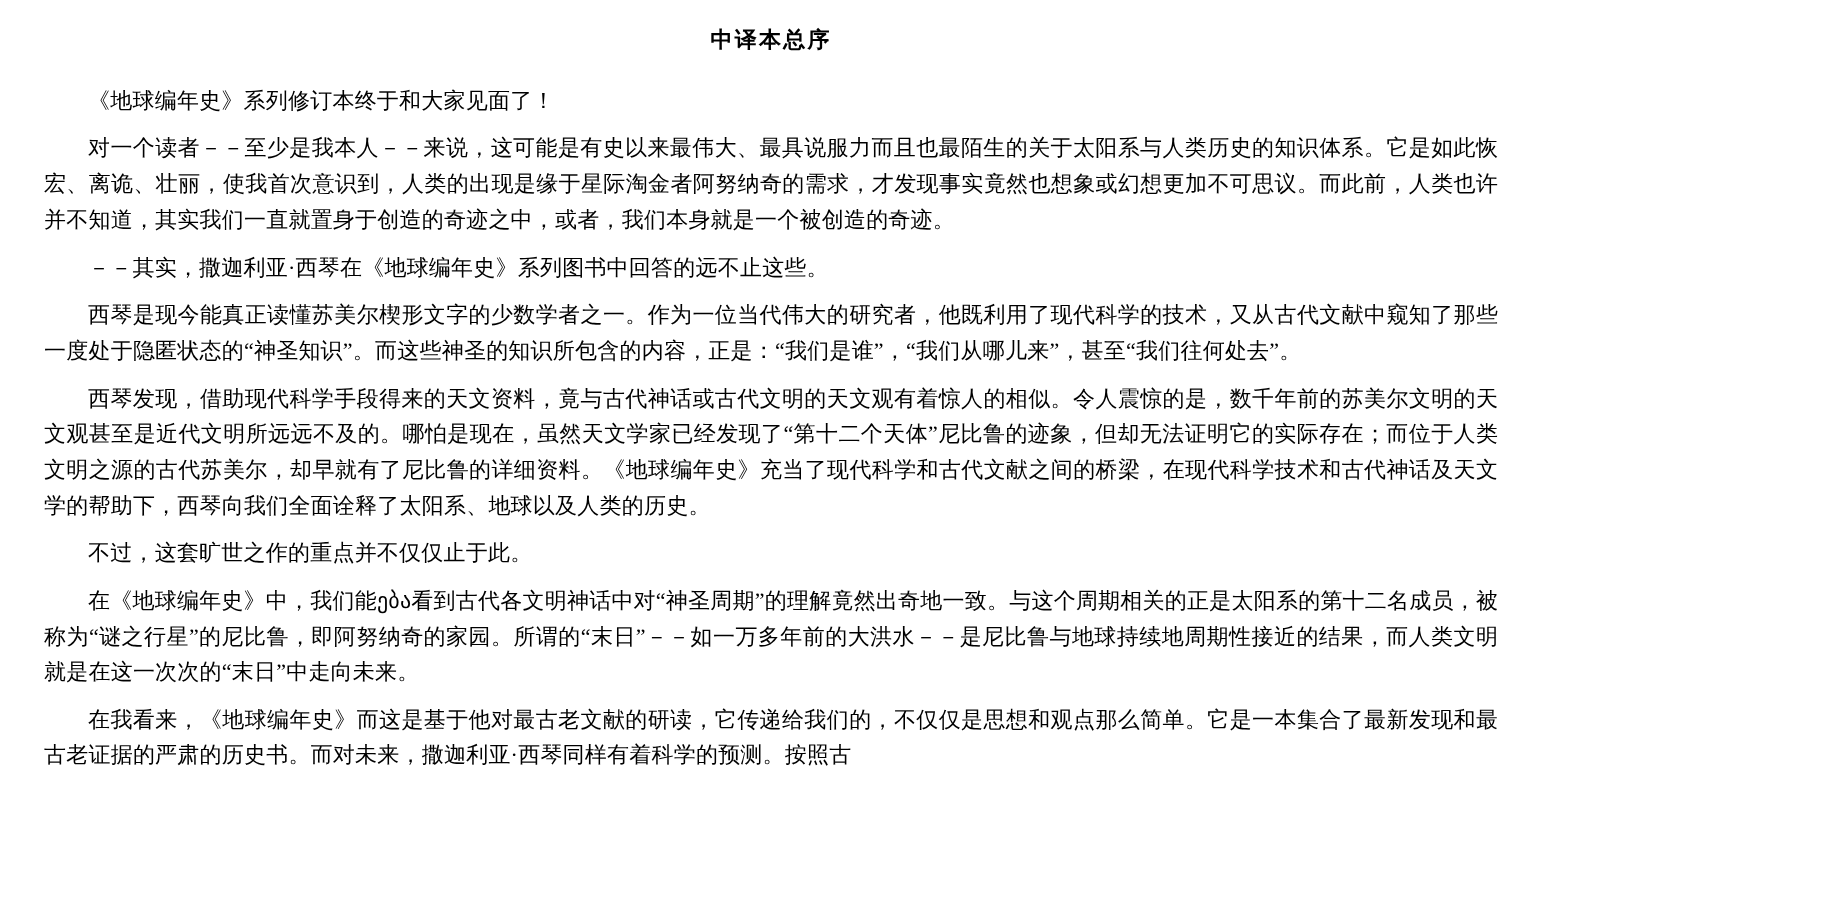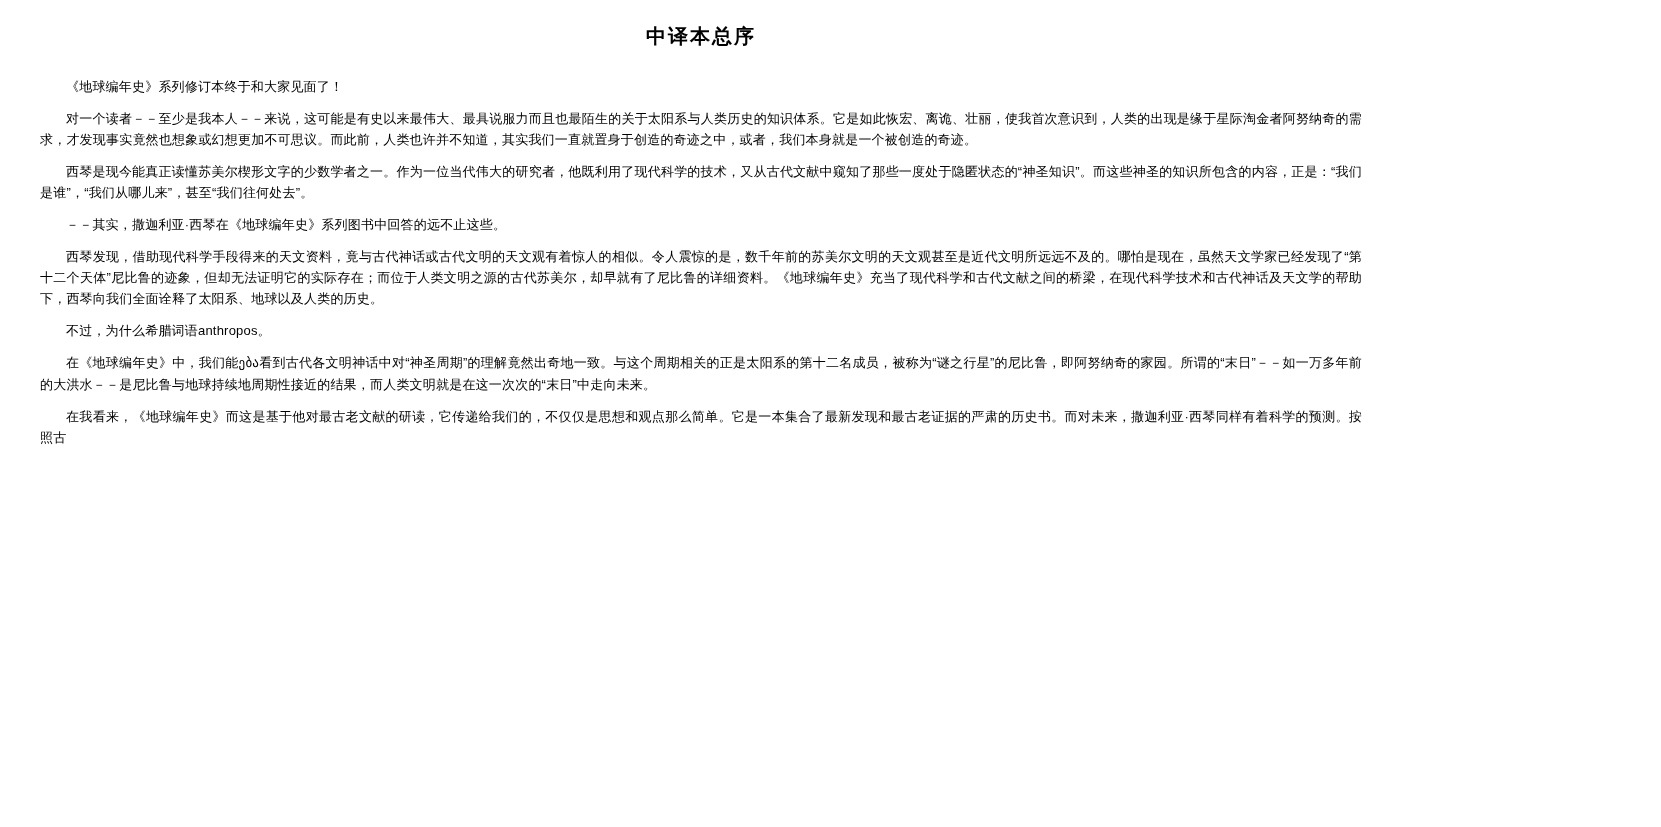--- a/index.html
+++ b/index.html
@@ -24,41 +24,41 @@
   #doc-title {
     text-align: center;
     font-family: "DejaVu Serif", "Liberation Serif", serif;
     font-size: 20px;
     font-weight: bold;
     letter-spacing: 2px;
     margin: 0 0 26px 0;
     line-height: 1.4;
   }
   .para {
-    font-family: Liberation Sans, sans-serif;
-    font-size: 13px;
+    font-family: Liberation Serif, serif;
+    font-size: 20px;
     line-height: 1.62;
     text-align: justify;
     text-justify: inter-ideograph;
     margin: 0 0 11px 0;
     text-indent: 2em;
     letter-spacing: 0.2px;
   }
   .para:last-child {
     margin-bottom: 0;
   }
 </style>
 </head>
 <body>
 
 <div id="page">
   <h1 id="doc-title">中译本总序</h1>
   <div id="body-text">
     <p class="para">《地球编年史》系列修订本终于和大家见面了！</p>
     <p class="para">对一个读者－－至少是我本人－－来说，这可能是有史以来最伟大、最具说服力而且也最陌生的关于太阳系与人类历史的知识体系。它是如此恢宏、离诡、壮丽，使我首次意识到，人类的出现是缘于星际淘金者阿努纳奇的需求，才发现事实竟然也想象或幻想更加不可思议。而此前，人类也许并不知道，其实我们一直就置身于创造的奇迹之中，或者，我们本身就是一个被创造的奇迹。</p>
+    <p class="para">－－其实，撒迦利亚·西琴在《地球编年史》系列图书中回答的远不止这些。</p>
     <p class="para">西琴是现今能真正读懂苏美尔楔形文字的少数学者之一。作为一位当代伟大的研究者，他既利用了现代科学的技术，又从古代文献中窥知了那些一度处于隐匿状态的“神圣知识”。而这些神圣的知识所包含的内容，正是：“我们是谁”，“我们从哪儿来”，甚至“我们往何处去”。</p>
-    <p class="para">－－其实，撒迦利亚·西琴在《地球编年史》系列图书中回答的远不止这些。</p>
     <p class="para">西琴发现，借助现代科学手段得来的天文资料，竟与古代神话或古代文明的天文观有着惊人的相似。令人震惊的是，数千年前的苏美尔文明的天文观甚至是近代文明所远远不及的。哪怕是现在，虽然天文学家已经发现了“第十二个天体”尼比鲁的迹象，但却无法证明它的实际存在；而位于人类文明之源的古代苏美尔，却早就有了尼比鲁的详细资料。《地球编年史》充当了现代科学和古代文献之间的桥梁，在现代科学技术和古代神话及天文学的帮助下，西琴向我们全面诠释了太阳系、地球以及人类的历史。</p>
-    <p class="para">不过，为什么希腊词语anthropos。</p>
+    <p class="para">不过，这套旷世之作的重点并不仅仅止于此。</p>
     <p class="para">在《地球编年史》中，我们能ება看到古代各文明神话中对“神圣周期”的理解竟然出奇地一致。与这个周期相关的正是太阳系的第十二名成员，被称为“谜之行星”的尼比鲁，即阿努纳奇的家园。所谓的“末日”－－如一万多年前的大洪水－－是尼比鲁与地球持续地周期性接近的结果，而人类文明就是在这一次次的“末日”中走向未来。</p>
     <p class="para">在我看来，《地球编年史》而这是基于他对最古老文献的研读，它传递给我们的，不仅仅是思想和观点那么简单。它是一本集合了最新发现和最古老证据的严肃的历史书。而对未来，撒迦利亚·西琴同样有着科学的预测。按照古</p>
   </div>
 </div>
 
 </body></html>

